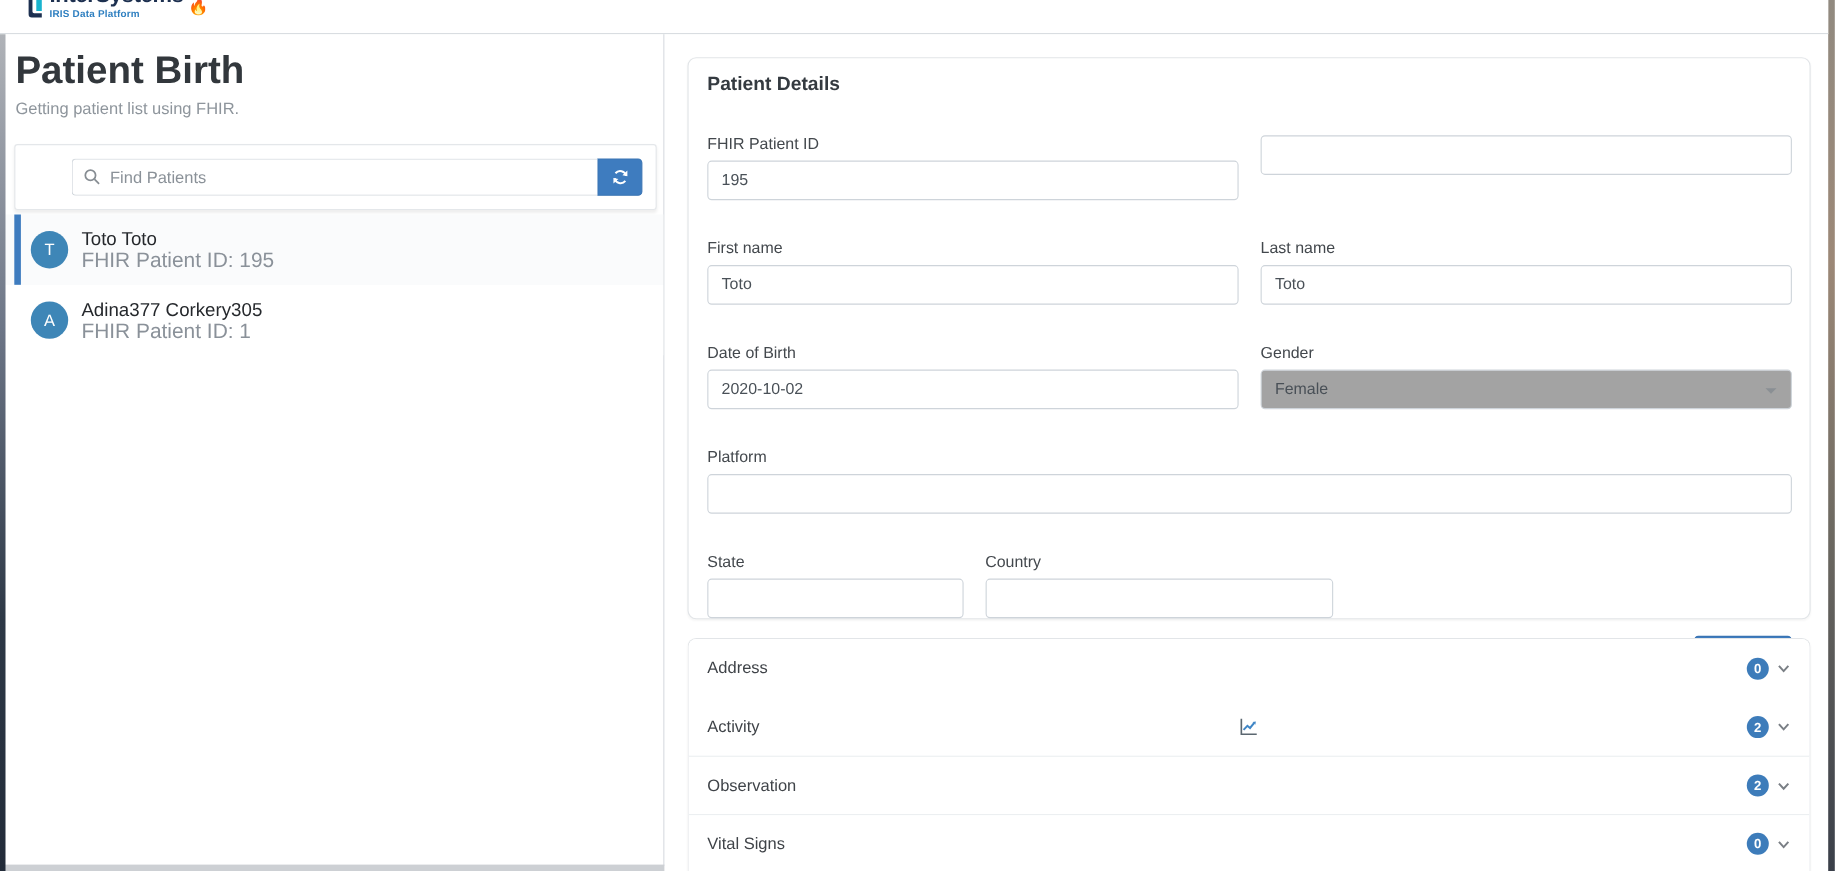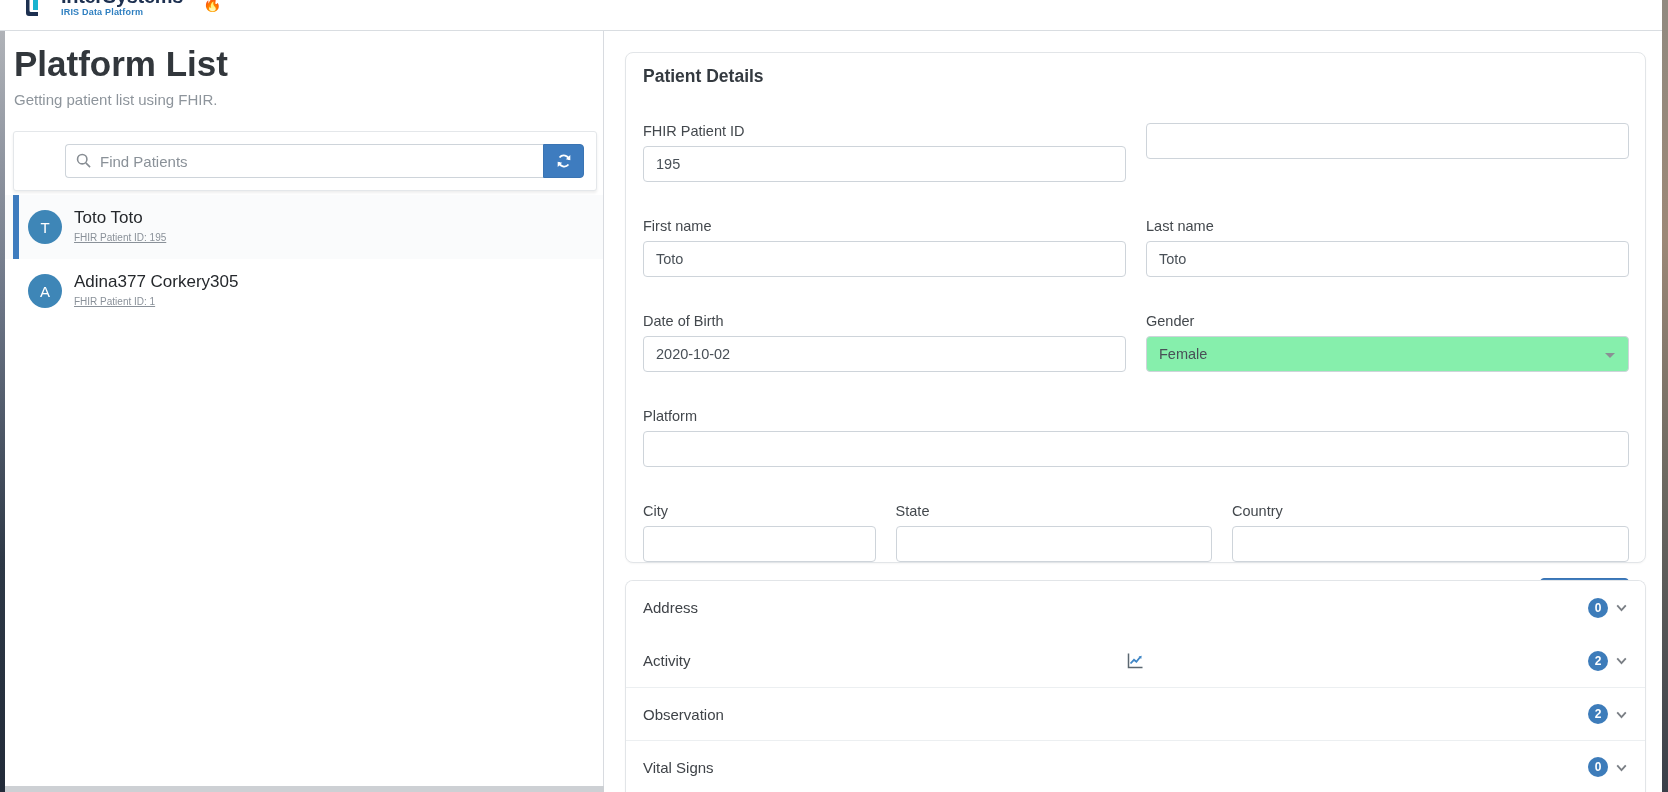--- a/index.html
+++ b/index.html
@@ -10,21 +10,21 @@
   .edge-left { position: absolute; left: 0; top: 31px; width: 5px; height: 761px;
     background: linear-gradient(#b0b3b8, #6d7687 35%, #2d3846 70%, #222b39); z-index: 50; }
   .edge-right { position: absolute; right: 0; top: 0; width: 6px; height: 792px;
     background: linear-gradient(#918a80, #9c8877 30%, #6e6a62 60%, #3a3f49); z-index: 50; }
   .bottom-sliver { position: absolute; left: 0; top: 786px; width: 604px; height: 6px;
     background: #cdd0d4; z-index: 40; }
 
   
   .app-header { position: absolute; left: 0; top: 0; width: 1662px; height: 31px;
     background: #fff; border-bottom: 1px solid #d9dde1; overflow: hidden; z-index: 60; }
-  .brand { position: absolute; left: 25px; top: 0; display: flex; align-items: flex-start; gap: 16px; }
+  .brand { position: absolute; left: 25px; top: 0; display: flex; align-items: center; }
   .brand-mark { margin-top: -13px; }
   .brand-text { margin-left: 5px; }
   .brand-name { font-size: 20px; font-weight: 700; color: #1d3050; letter-spacing: -0.3px;
     line-height: 20px; margin-top: -14px; display: block; }
   .brand-sub { font-size: 9px; font-weight: 700; color: #2e7fc0; letter-spacing: 0.2px;
     line-height: 10px; margin-top: 1px; display: block; white-space: nowrap; }
   .brand-emoji { font-size: 15px; line-height: 15px; margin: -4px 0 0 4px; }
 
   
   .left-panel { position: absolute; left: 5px; top: 31px; width: 599px; height: 756px;
@@ -47,36 +47,36 @@
   .patient-list { margin-top: 4px; }
   .patient-item { position: relative; display: flex; align-items: center; height: 64px;
     padding-left: 23px; cursor: pointer; background: #fff; }
   .patient-item.selected { background: #fafbfc; }
   .patient-item.selected .sel-bar { position: absolute; left: 8px; top: 0; width: 6px; height: 100%;
     background: #3e7cbf; }
   .avatar { width: 34px; height: 34px; border-radius: 50%; background: #3e86b7; color: #fff;
     font-size: 15px; display: flex; align-items: center; justify-content: center; flex: 0 0 34px; }
   .p-text { margin-left: 12px; }
   .p-name { font-size: 17px; color: #25282c; line-height: 22px; }
-  .p-meta { font-size: 10px; color: #8a9199; line-height: 18px; text-decoration: underline; }
+  .p-meta { font-size: 19px; color: #8a9199; line-height: 18px; }
 
   
   .details-card { position: absolute; left: 625px; top: 52px; width: 1021px; height: 511px;
     background: #fff; border: 1px solid #e2e5e8; border-radius: 8px;
     box-shadow: 0 1px 2px rgba(0,0,0,.04); padding: 13px 16px 0 17px; }
   .details-title { font-size: 17.5px; font-weight: 700; color: #343a40; margin-bottom: 4px; }
   .form-row { display: grid; grid-template-columns: 1fr 1fr; column-gap: 20px; margin-bottom: 15px; margin-top: 36px; }
   .form-row.triple { grid-template-columns: 0.75fr 1.02fr 1.28fr; }
   .form-row.single { grid-template-columns: 1fr; }
   .field label { display: block; font-size: 14.5px; color: #43484d; margin-bottom: 7px; }
   .field input { width: 100%; height: 36px; border: 1px solid #ced4da; border-radius: 4px;
     padding: 0 12px; font-size: 14.5px; color: #495057; font-family: inherit; outline: none; }
   .select { position: relative; width: 100%; height: 36px; border: 1px solid #ced4da;
     border-radius: 4px; padding: 0 26px 0 12px; font-size: 14.5px; color: #495057;
-    display: flex; align-items: center; cursor: pointer; background: #86efac; }
+    display: flex; align-items: center; cursor: pointer; background: #a3a3a3; }
   .select .caret { position: absolute; right: 13px; top: 16px; width: 0; height: 0;
     border-left: 5px solid transparent; border-right: 5px solid transparent;
     border-top: 5px solid #8a8f94; }
   .update-row { display: flex; justify-content: flex-end; margin-top: 16px; }
   .btn-update { height: 36px; padding: 0 12px; background: #3e7cbf; border: 1px solid #3a74b3;
     border-radius: 4px; color: #fff; font-size: 13px; font-family: inherit; display: flex;
     align-items: center; gap: 7px; cursor: pointer; }
 
   
   .accordion { position: absolute; left: 625px; top: 580px; width: 1021px; height: 212px;
@@ -107,21 +107,21 @@
     </span>
     <span class="brand-emoji">🔥</span>
   </div>
 </div>
 
 <div class="edge-left"></div>
 <div class="edge-right"></div>
 <div class="bottom-sliver"></div>
 
 <div class="left-panel">
-  <div class="pl-title">Platform List</div>
+  <div class="pl-title">Patient Birth</div>
   <div class="pl-subtitle">Getting patient list using FHIR.</div>
 
   <div class="search-card">
     <div class="search-group">
       <div class="search-box">
         <svg class="search-glyph" width="17" height="17" viewBox="0 0 16 16" fill="none" stroke="#878d93" stroke-width="1.5">
           <circle cx="6.8" cy="6.8" r="4.4"></circle>
             <line x1="10.2" y1="10.2" x2="14.2" y2="14.2"></line>
         </svg>
         <input type="text" placeholder="Find Patients" style="">
@@ -196,24 +196,20 @@
 
   <div class="form-row single">
     <div class="field">
       <label>Platform</label>
       <input type="text" value="" style="">
     </div>
   </div>
 
   <div class="form-row triple">
     <div class="field">
-      <label>City</label>
-      <input type="text" value="" style="">
-    </div>
-    <div class="field">
       <label>State</label>
       <input type="text" value="" style="">
     </div>
     <div class="field">
       <label>Country</label>
       <input type="text" value="" style="">
     </div>
   </div>
 
   <div class="update-row">

